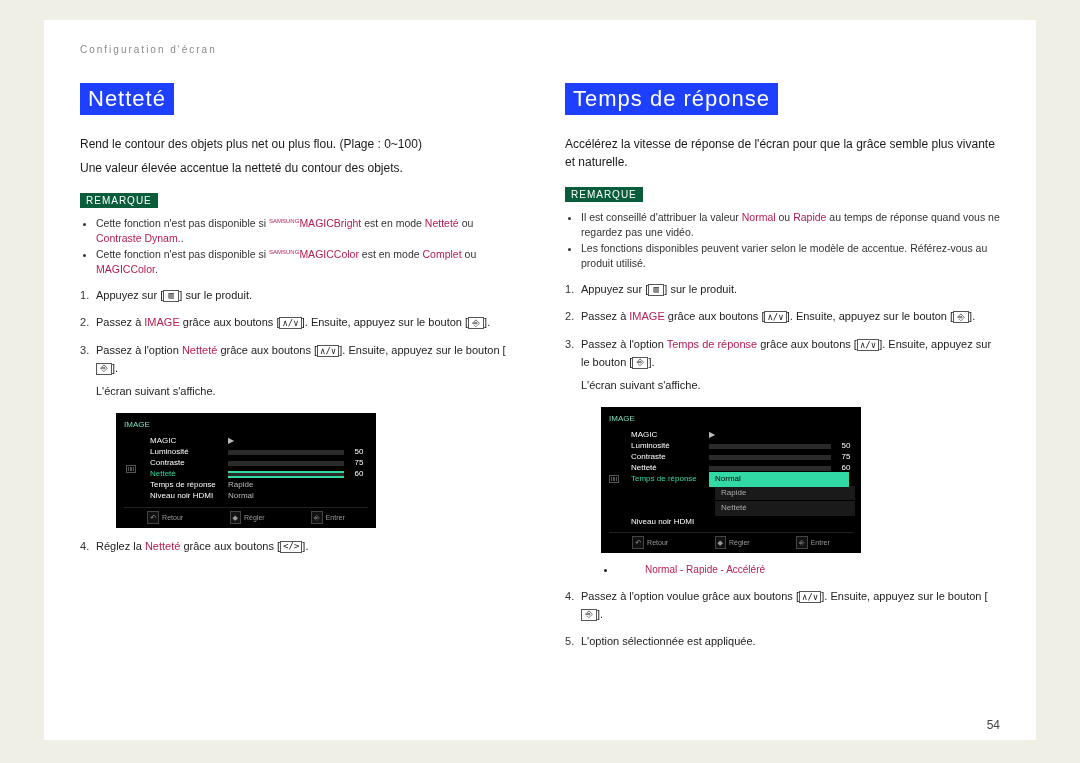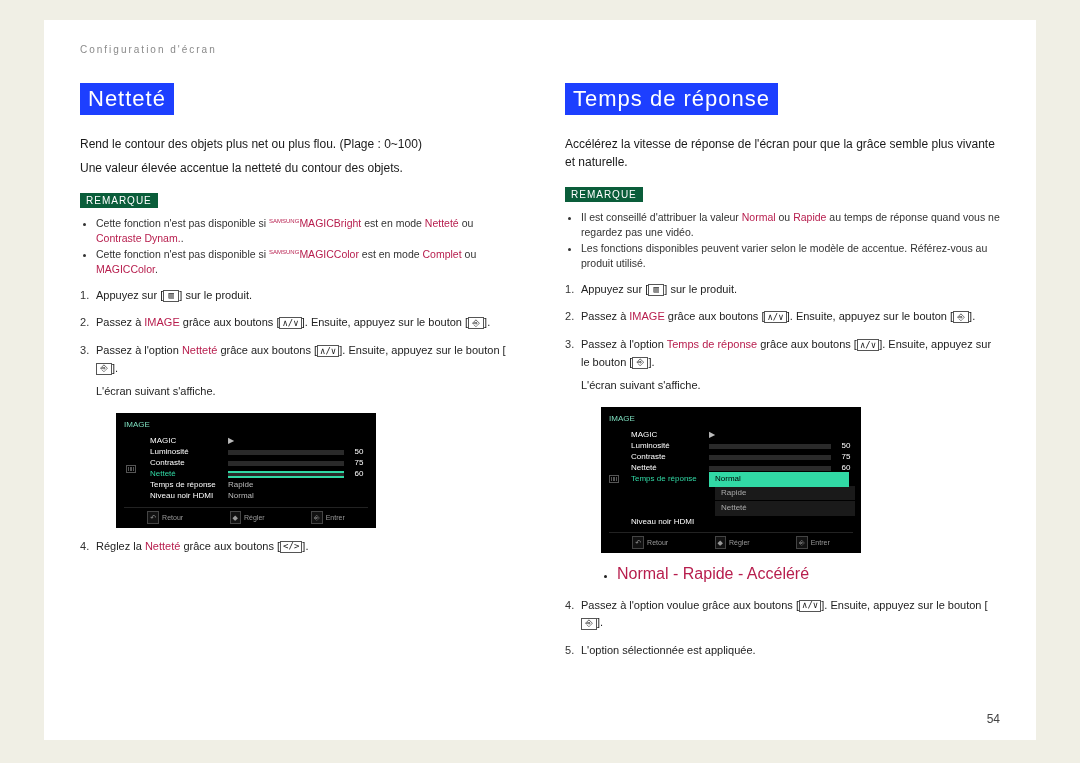--- a/index.html
+++ b/index.html
@@ -116,22 +116,22 @@
   .osd-row.sel .track { border-top:2px solid #31d9a5; border-bottom:2px solid #31d9a5; height:7px; margin-top:-1px;}
   .osd-row .val { width:18px; text-align:center; }
   .osd-row .txt { color:#bbb; }
   .osd-opts { margin-left:84px; }
   .osd-opt { background:#1a1a1a; padding:1px 6px; margin:1px 0; color:#aaa; width:140px; }
   .osd-opt.on { background:#31d9a5; color:#000; }
   .osd-footer { display:flex; justify-content:space-around; border-top:1px solid #222; margin-top:4px; padding-top:3px; color:#999; font-size:7px;}
   .osd-footer .fbtn { display:flex; align-items:center; gap:3px; }
   .osd-footer .fk { display:inline-block; padding:0 2px; border:1px solid #444; background:#111; }
   .opt-bullets { list-style:disc; padding-left:20px; margin:2px 0 8px 16px; font-size:10.5px; }
-  .opt-bullets .accent-in { font-size:16px; }
-  .page-num { position:absolute; bottom:14px; right:36px; font-size:12px; color:#444; }
+  .opt-bullets .accent-in { font-size:10px;margin-left:28px; }
+  .page-num { position:absolute; bottom:8px; right:36px; font-size:12px; color:#444; }
 </style>
 </head>
 <body>
 
 <div class="page">
   <div class="breadcrumb">Configuration d'écran</div>
 
   <div class="cols">
 
     <div class="col">

